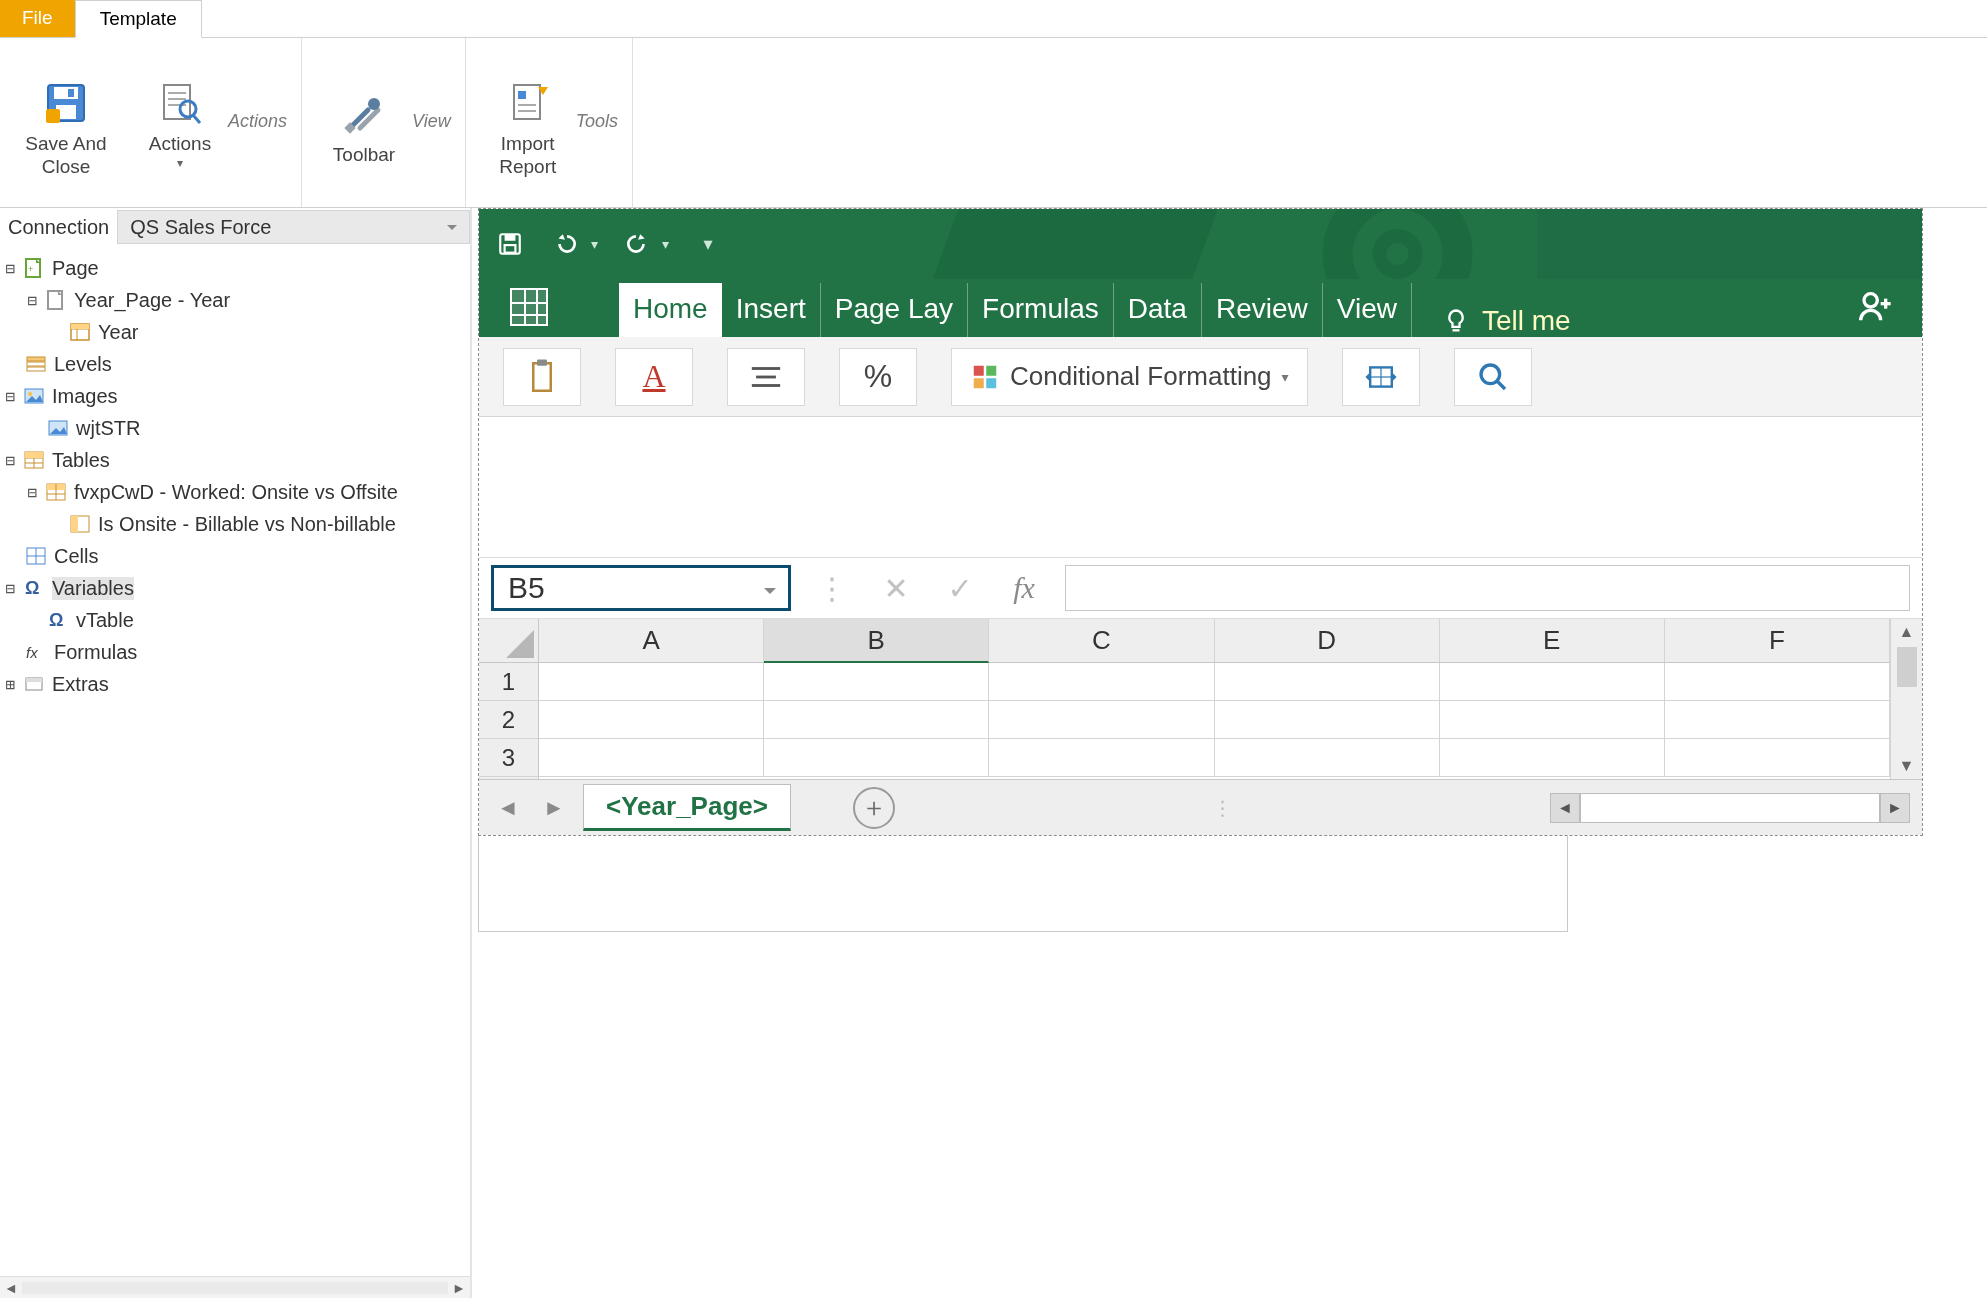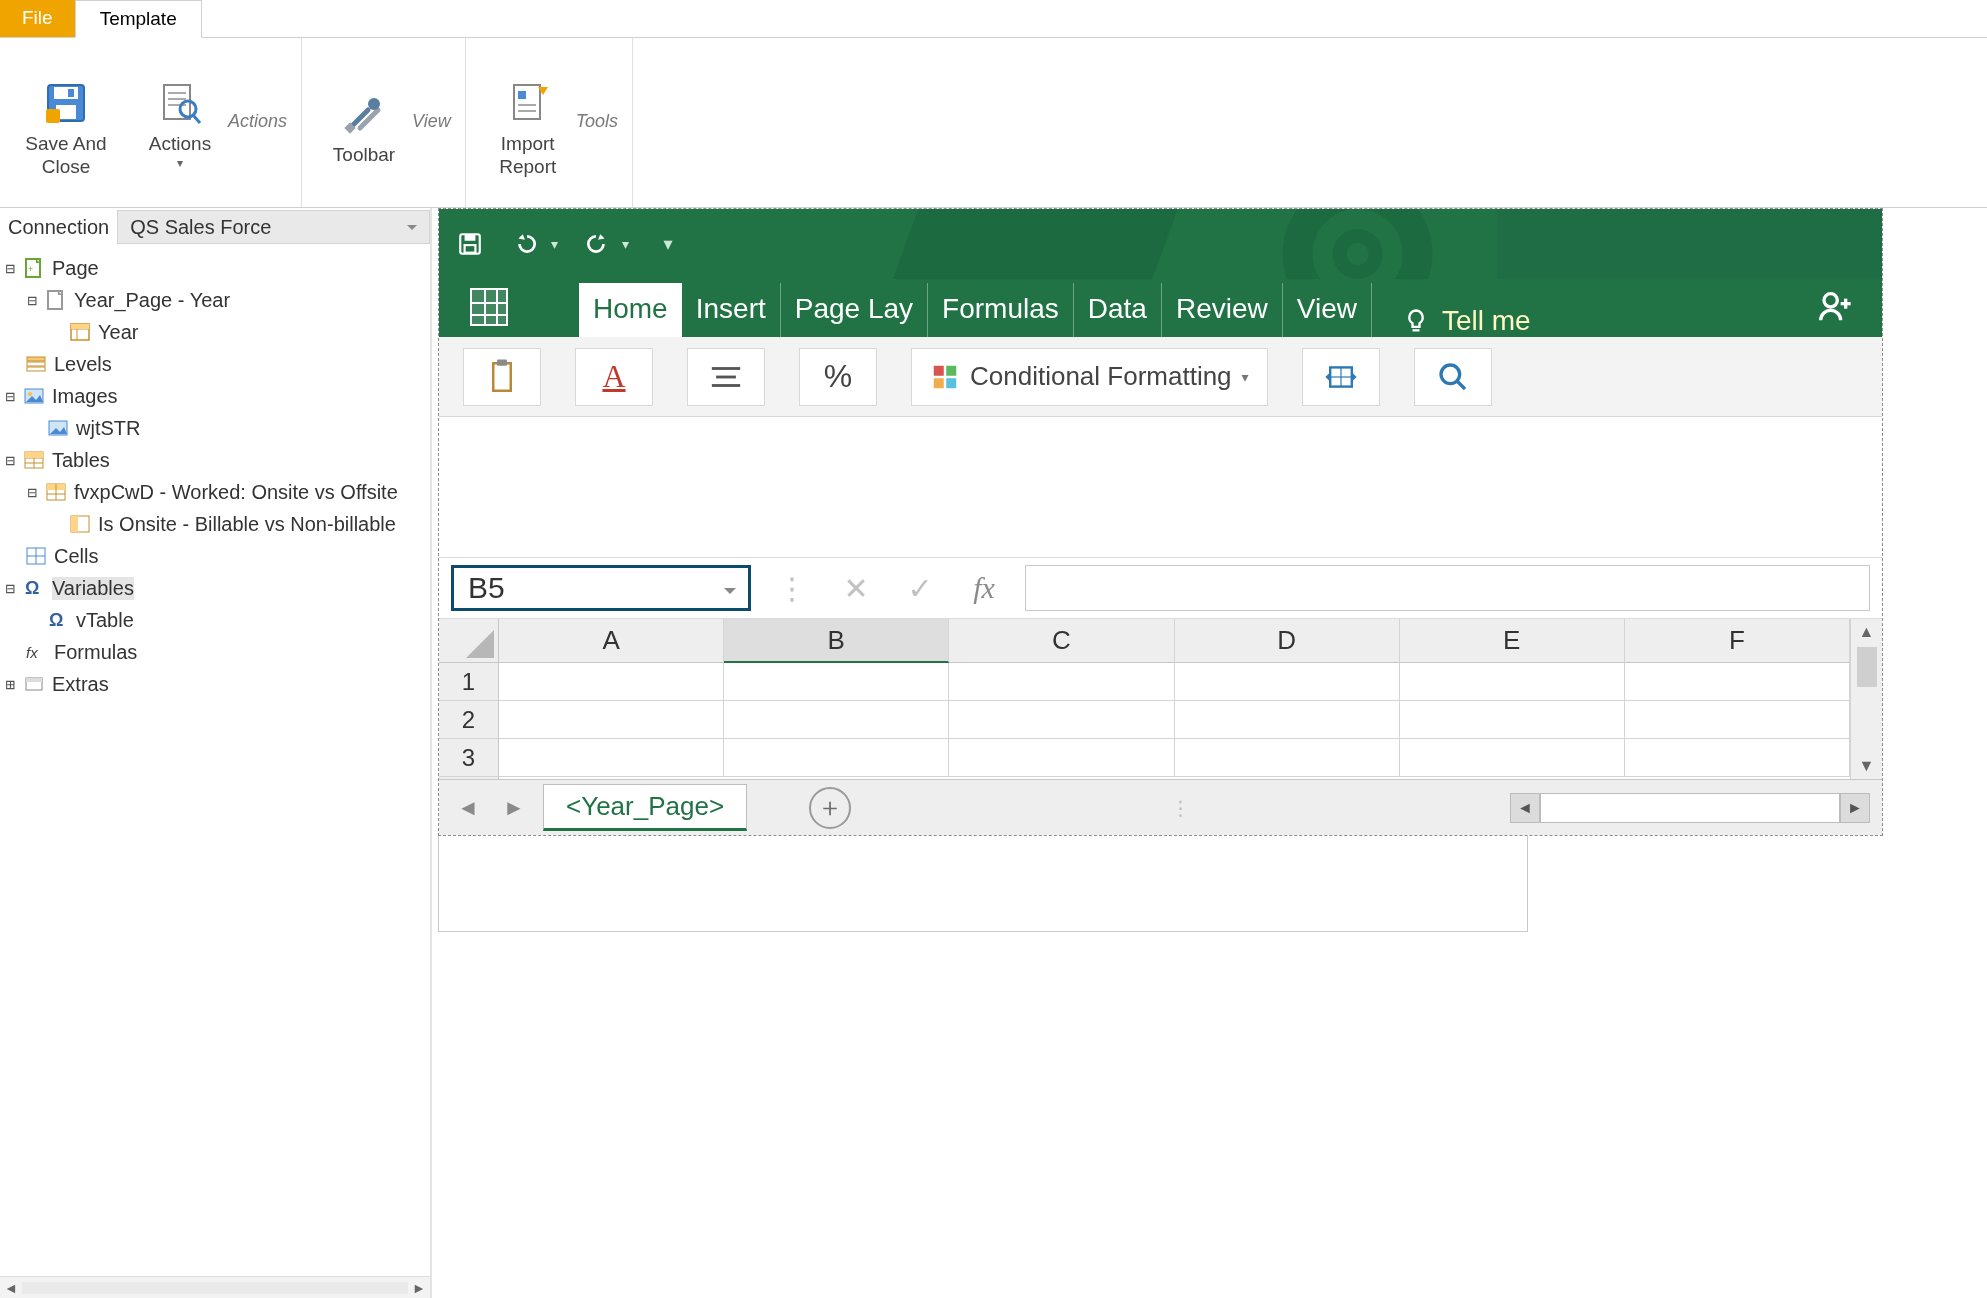--- a/index.html
+++ b/index.html
@@ -14,21 +14,21 @@
 .ribbon { display: flex; height: 170px; border-bottom: 1px solid #cfcfcf; padding-left: 4px; }
 .rgroup { display: flex; flex-direction: row; align-items: center; border-right: 1px solid #e0e0e0; padding: 4px 14px 0 14px; }
 .rgroup-body { display: flex; gap: 18px; flex: 1; align-items: flex-start; padding-top: 8px; }
 .rgroup-title { color: #7a7a7a; font-size: 18px; margin-bottom: 6px; font-style: italic; }
 .rbtn { display: flex; flex-direction: column; align-items: center; width: 96px; color: #444; font-size: 19px; line-height: 1.2; text-align: center; cursor: pointer; }
 .rbtn .ico { width: 48px; height: 48px; margin-bottom: 6px; }
 .rbtn .drop { font-size: 12px; color: #666; }
 
 
 .main { flex: 1; display: flex; min-height: 0; }
-.left { width: 432px; border-right: 2px solid #e4e4e4; display: flex; flex-direction: column; background: #fff; }
+.left { width: 472px; border-right: 2px solid #e4e4e4; display: flex; flex-direction: column; background: #fff; }
 .conn-row { display: flex; align-items: center; height: 38px; }
 .conn-lbl { font-size: 20px; padding: 0 8px; color: #333; }
 .conn-combo { flex: 1; background: #e9e9e9; color: #333; font-size: 20px; height: 34px; display: flex; align-items: center; padding: 0 12px; border: 1px solid #d4d4d4; position: relative; }
 .conn-combo::after { content: ""; position: absolute; right: 12px; top: 14px; border: 5px solid transparent; border-top-color: #888; }
 
 .tree { flex: 1; overflow: auto; font-size: 20px; color: #333; padding-top: 6px; }
 .titem { display: flex; align-items: center; height: 32px; white-space: nowrap; cursor: default; }
 .tw { display: inline-flex; width: 20px; justify-content: center; color: #555; font-size: 16px; font-family: monospace; }
 .tindent { display: inline-block; }
 .tico { width: 24px; height: 24px; margin: 0 6px 0 2px; display: inline-flex; }
@@ -76,21 +76,21 @@
 .colh.sel { background: #dedede; border-bottom: 2px solid #217346; }
 .rows { flex: 1; display: flex; flex-direction: column; }
 .row { flex: 0 0 38px; display: flex; }
 .cell { flex: 1; border-right: 1px solid #d4d4d4; border-bottom: 1px solid #d4d4d4; }
 .vscroll { width: 32px; background: #efefef; border-left: 1px solid #d4d4d4; display: flex; flex-direction: column; align-items: center; }
 .vscroll .arrow { height: 26px; display: flex; align-items: center; justify-content: center; color: #666; font-size: 16px; cursor: pointer; }
 .vscroll .thumb { width: 20px; height: 40px; background: #cfcfcf; margin-top: 2px; }
 
 .sheetbar { height: 56px; background: #eee; border-top: 1px solid #c7c7c7; display: flex; align-items: center; padding: 0 12px; gap: 12px; }
 .navbtn { width: 34px; height: 34px; display: flex; align-items: center; justify-content: center; color: #8a8a8a; font-size: 22px; cursor: pointer; }
-.sheet-tab { background: #fff; border: 1px solid #bdbdbd; border-bottom: 3px solid #217346; color: #217346; font-weight: 400; font-size: 26px; padding: 6px 22px; cursor: pointer; }
+.sheet-tab { background: #fff; border: 1px solid #bdbdbd; border-bottom: 3px solid #217346; color: #217346; font-weight: 700; font-size: 26px; padding: 6px 22px; cursor: pointer; }
 .addsheet { width: 42px; height: 42px; border: 2px solid #9a9a9a; border-radius: 50%; display: flex; align-items: center; justify-content: center; color: #6c6c6c; font-size: 26px; cursor: pointer; margin-left: 50px; }
 .hsb { margin-left: auto; display: flex; align-items: center; gap: 0; }
 .hsb .arrow { width: 30px; height: 30px; background: #dcdcdc; display: flex; align-items: center; justify-content: center; color: #555; font-size: 16px; cursor: pointer; border: 1px solid #bcbcbc; }
 .hsb .track { width: 300px; height: 30px; background: #fff; border: 1px solid #bcbcbc; }
 
 .belowbox { width: 1090px; height: 96px; border: 1px solid #c9c9c9; border-top: none; margin-left: 0; }
 </style>
 </head>
 <body>
 

